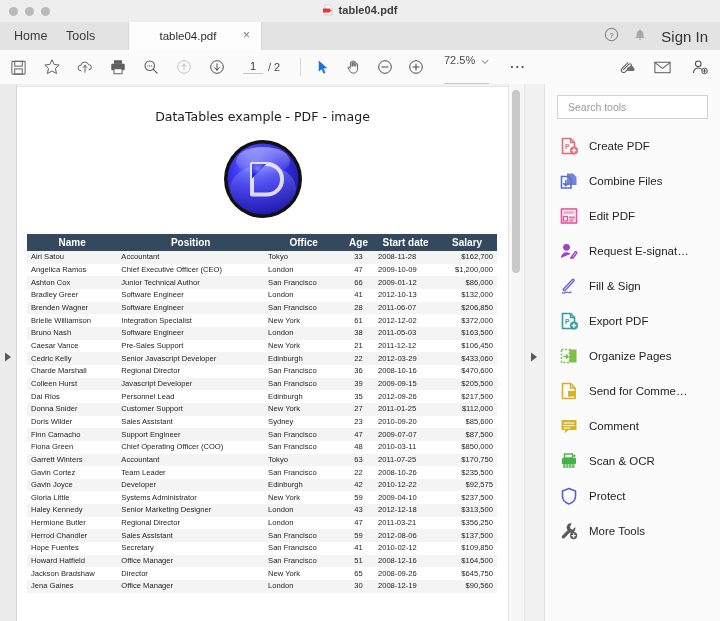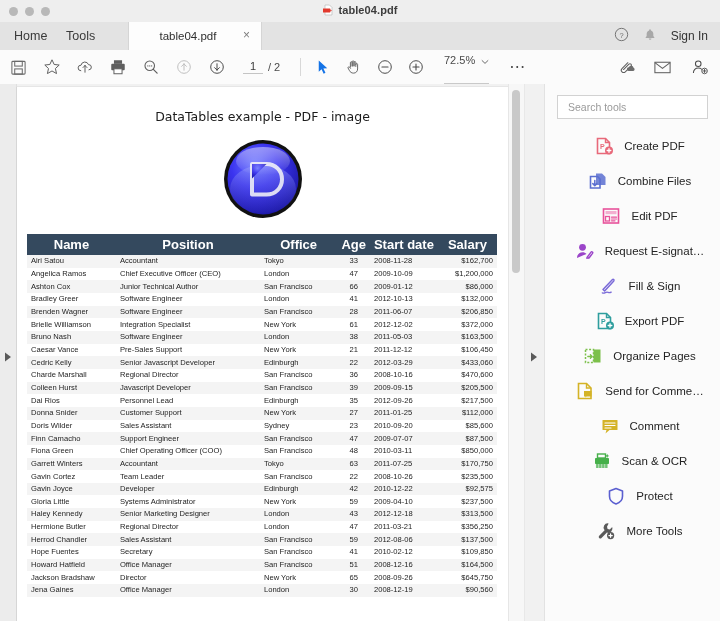--- a/index.html
+++ b/index.html
@@ -110,21 +110,21 @@
   .tabstrip-right {
     position: absolute;
     right: 0; top: 0;
     height: 28px;
     display: flex;
     align-items: center;
     gap: 14px;
     padding-right: 12px;
   }
   .signin {
-    font-size: 12px;
+    font-size: 15px;
     color: #333333;
     cursor: pointer;
   }
 
   
   .toolbar {
     position: absolute;
     left: 0; top: 50px;
     width: 720px; height: 34px;
     background: #fbfbfb;
@@ -271,21 +271,21 @@
     border-collapse: collapse;
     margin: 14px 0 0 10px;
     width: 470px;
     font-family: "Liberation Sans", sans-serif;
     font-size: 7.6px;
     color: #1d1d1d;
   }
   table.dt thead th {
     background: #34495e;
     color: #ffffff;
-    font-size: 13px;
+    font-size: 10px;
     font-weight: bold;
     padding: 3px 4px;
     text-align: center;
     white-space: nowrap;
   }
   table.dt tbody td {
     padding: 2.35px 4px;
     white-space: nowrap;
     line-height: 1.05;
   }
@@ -329,21 +329,20 @@
   .toollist {
     margin-top: 9px;
   }
   .toolrow {
     display: flex;
     align-items: center;
     height: 35px;
     padding-left: 14px;
     cursor: pointer;
     gap: 10px;
-    justify-content: center;
   }
   .toolicon {
     width: 20px; height: 20px;
     flex: 0 0 20px;
     display: flex;
     align-items: center;
     justify-content: center;
   }
   .toollabel {
     font-size: 11.5px;

